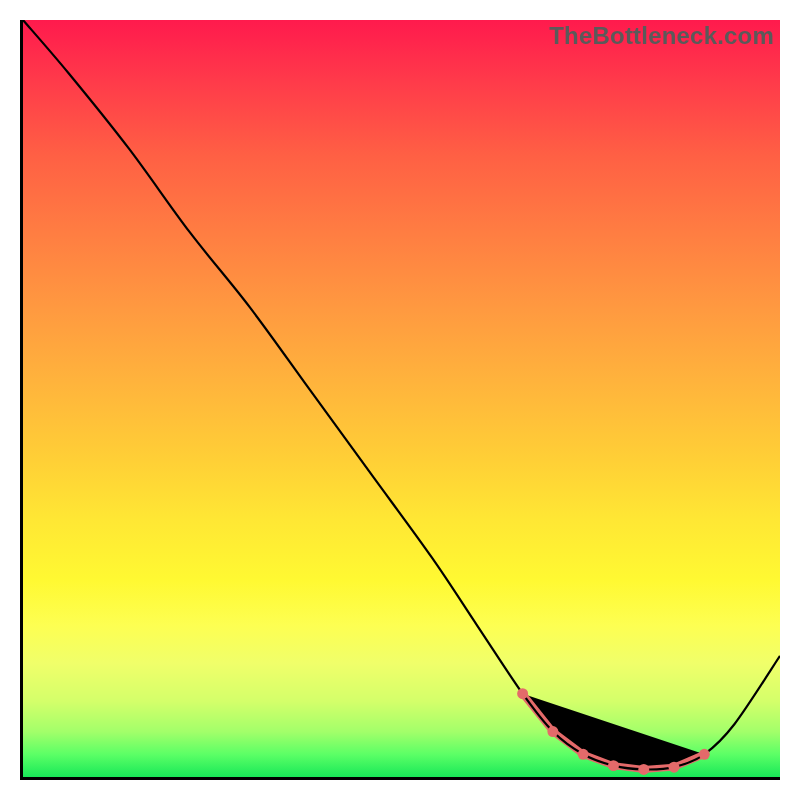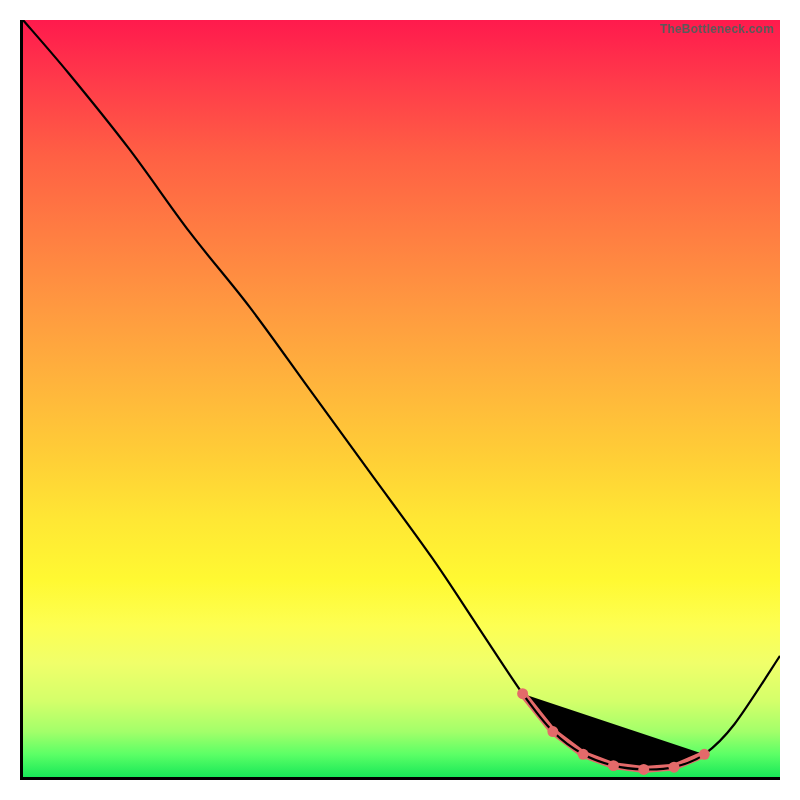--- a/index.html
+++ b/index.html
@@ -38,21 +38,21 @@
       #a3ff6a 94%,
       #5cff66 97%,
       #18e858 100%
     );
   }
   .watermark {
     position: absolute;
     top: 2px;
     right: 6px;
     font-family: Arial, Helvetica, sans-serif;
-    font-size: 12px;
+    font-size: 24px;
     font-weight: 600;
     color: #5a5a5a;
     letter-spacing: 0.2px;
   }
   svg.overlay {
     position: absolute;
     inset: 0;
     width: 100%;
     height: 100%;
   }

